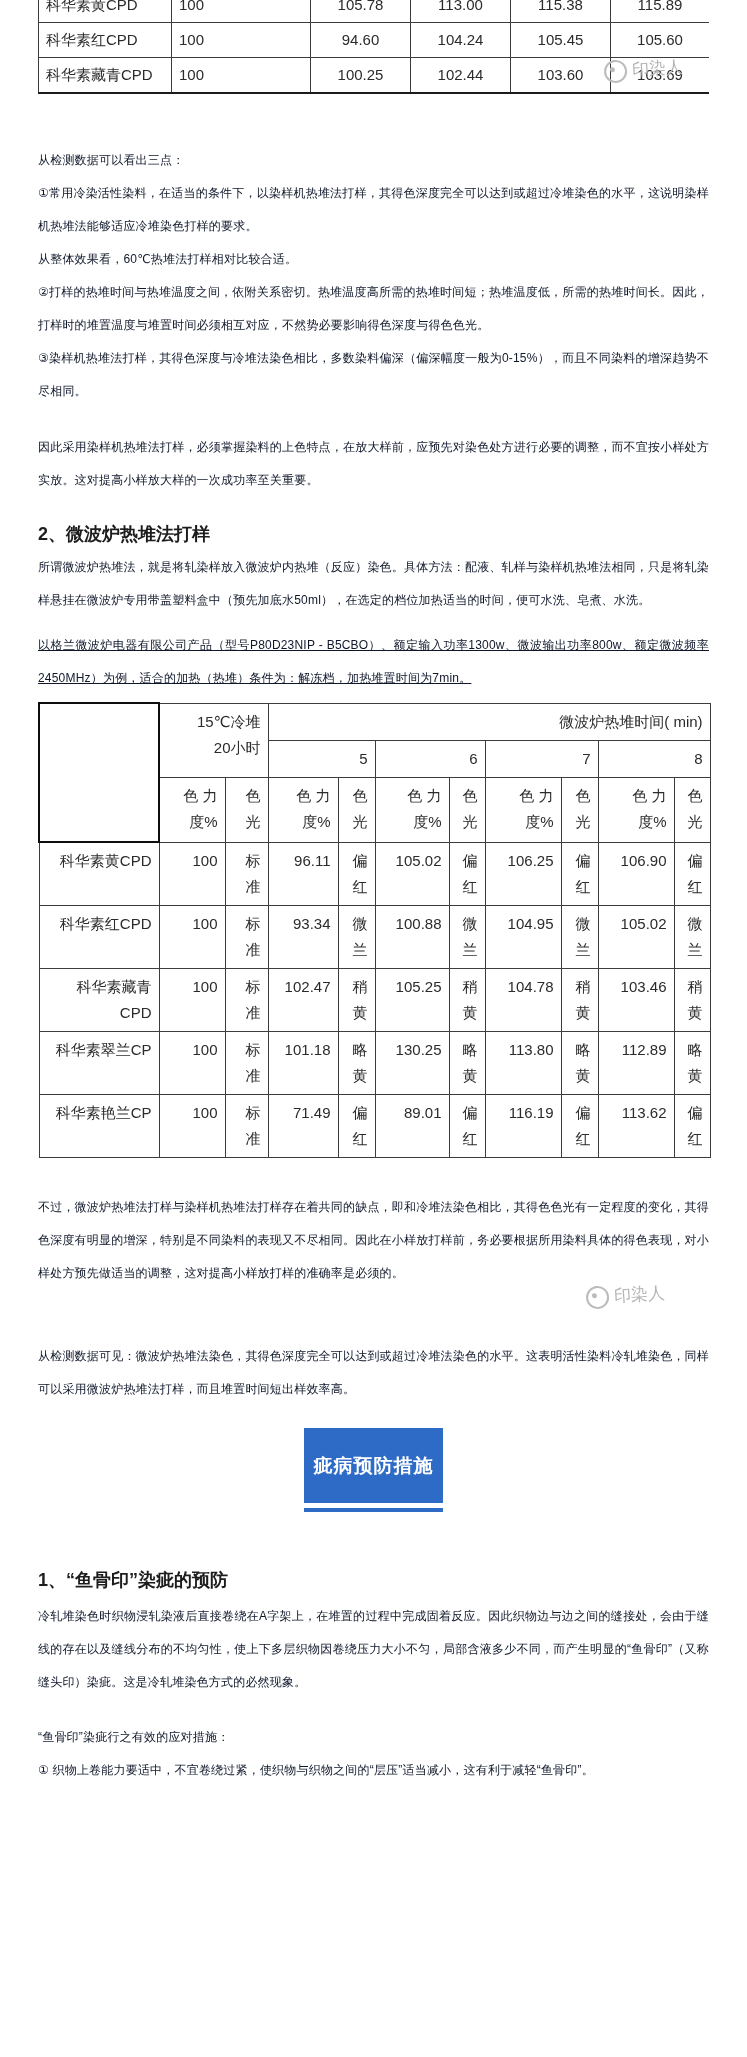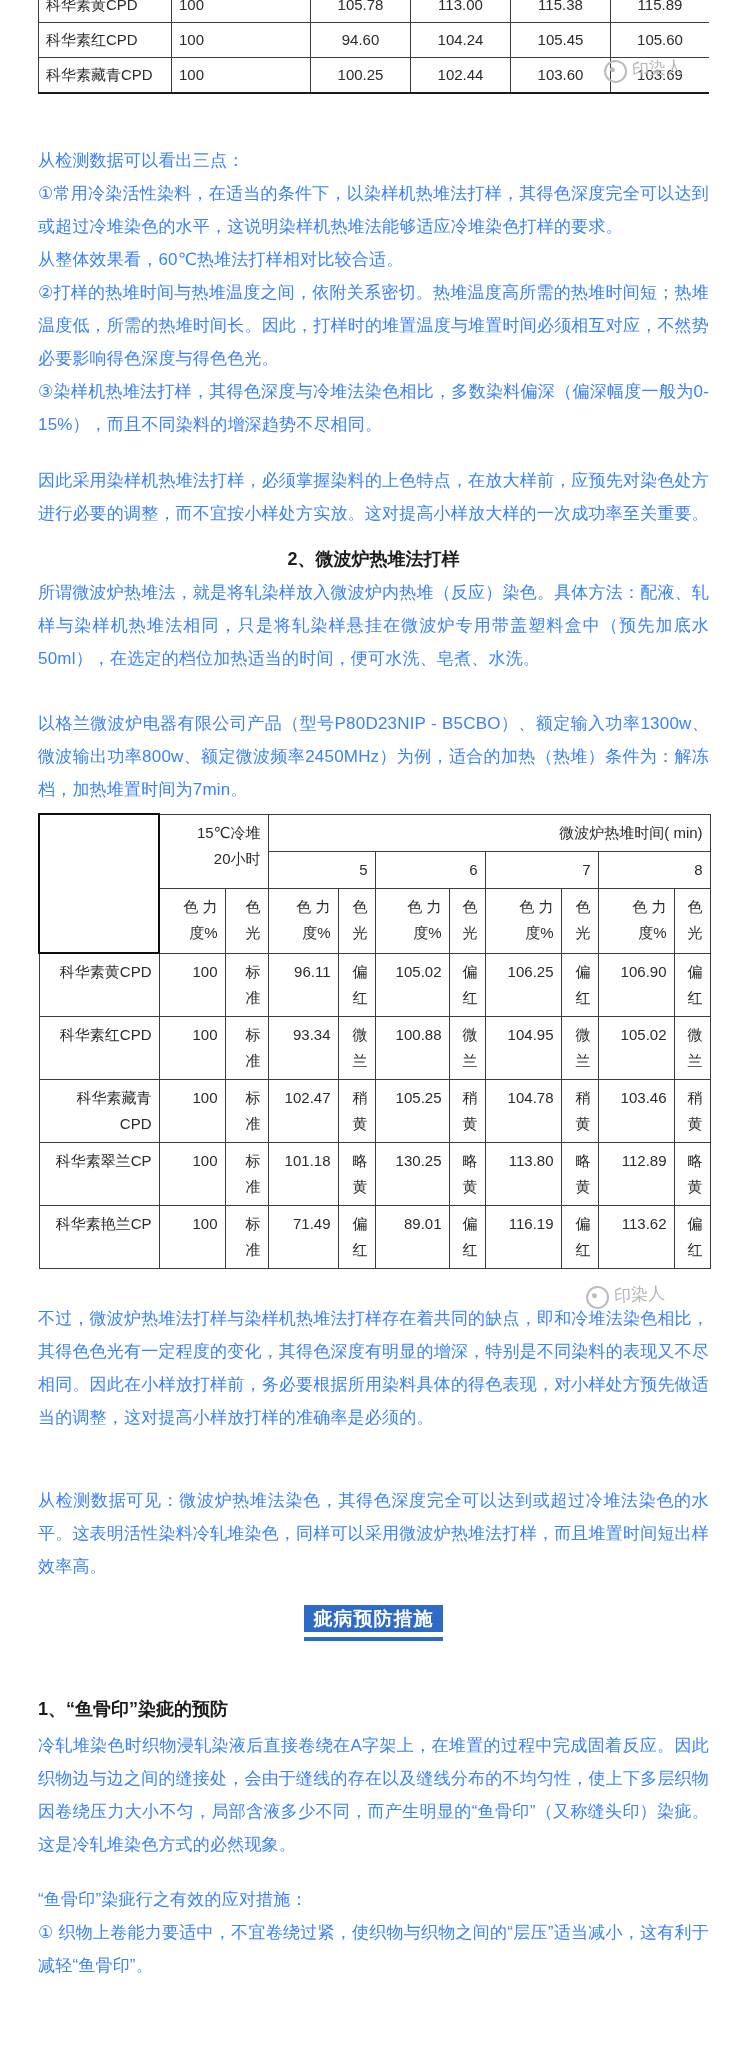--- a/index.html
+++ b/index.html
@@ -5,28 +5,28 @@
   html,body{margin:0;padding:0;background:#ffffff;}
   body{
     width:747px;height:2057px;overflow:hidden;position:relative;
     font-family:"Liberation Sans","DejaVu Sans",sans-serif;
     color:#262626;
   }
   .content{margin:0 38px;position:relative;}
 
   
   .p{
-    margin:0;font-size:17px;line-height:33px;text-align:justify;
-    color:#3b82f6;letter-spacing:0.2px;
+    margin:0;font-size:12px;line-height:33px;text-align:justify;
+    color:#0f172a;letter-spacing:0.2px;
   }
   .h{
     margin:0;font-size:18px;line-height:33px;font-weight:bold;color:#1d1d1d;
   }
-  .mt50{margin-top:50px;} .mt23{margin-top:23px;} .mt30{margin-top:13px;text-align:center;}
-  .mt26{margin-top:32px;} .mt22{margin-top:22px;} .mt33{margin-top:33px;}
+  .mt50{margin-top:50px;} .mt23{margin-top:23px;} .mt30{margin-top:21px;}
+  .mt26{margin-top:12px;text-decoration:underline;} .mt22{margin-top:22px;} .mt33{margin-top:33px;}
   .mt52{margin-top:52px;} .mt3{margin-top:3px;} .mt7{margin-top:7px;text-align:right;}
   .mt50b{margin-top:50px;}
 
   
   table{border-collapse:collapse;table-layout:fixed;}
   td{
     border:1px solid #3c3c3c;font-size:15px;vertical-align:top;
     padding:5px 7px;line-height:26px;color:#2b2b2b;overflow:hidden;
   }
   .pre{white-space:pre-line;}
@@ -46,21 +46,21 @@
   .tbl5 .hr1 td{height:25px;}
   .tbl5 .hr2 td{height:25px;}
   .tbl5 .hr3 td{height:54px;}
   .tbl5 .br td{height:52px;}
   .tbl5 td.corner{border:2px solid #0e0e0e;}
 
   
   .banner{width:139px;margin:22px auto 0;}
   .banner-main{
     background:#2e6bc7;color:#ffffff;font-size:19px;font-weight:bold;
-    text-align:center;padding:0 0;line-height:27px;letter-spacing:1px;
+    text-align:center;padding:24px 0;line-height:27px;letter-spacing:1px;
   }
   .banner-line{height:4px;background:#2e6bc7;margin-top:5px;}
 
   
   .watermark{
     position:absolute;display:flex;align-items:center;gap:5px;
     color:#b5b5b5;font-size:17px;transform:rotate(-4deg);
     pointer-events:none;white-space:nowrap;
   }
   .wm1{left:604px;top:58px;}

